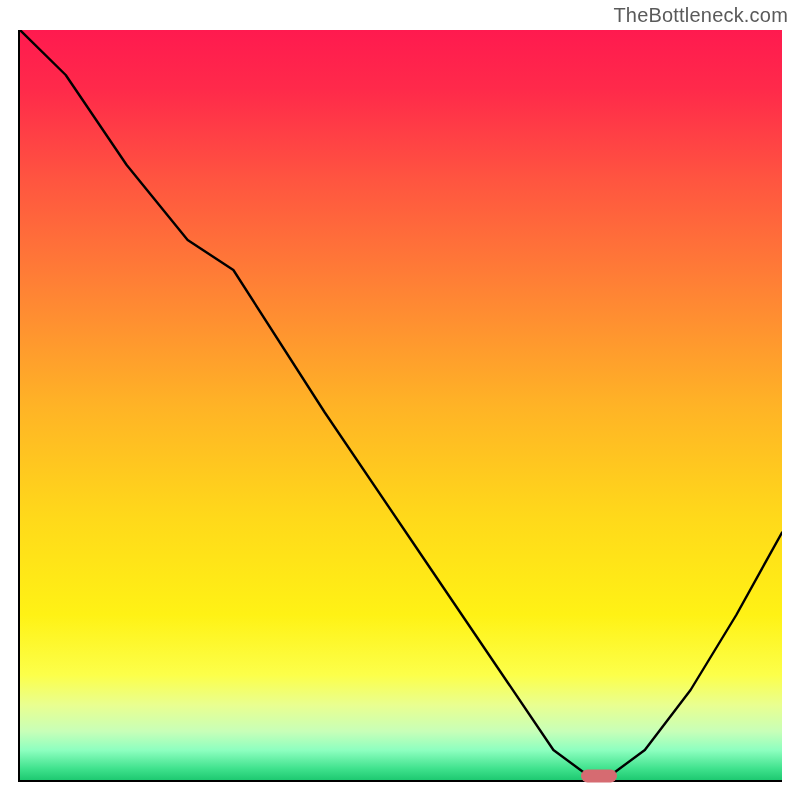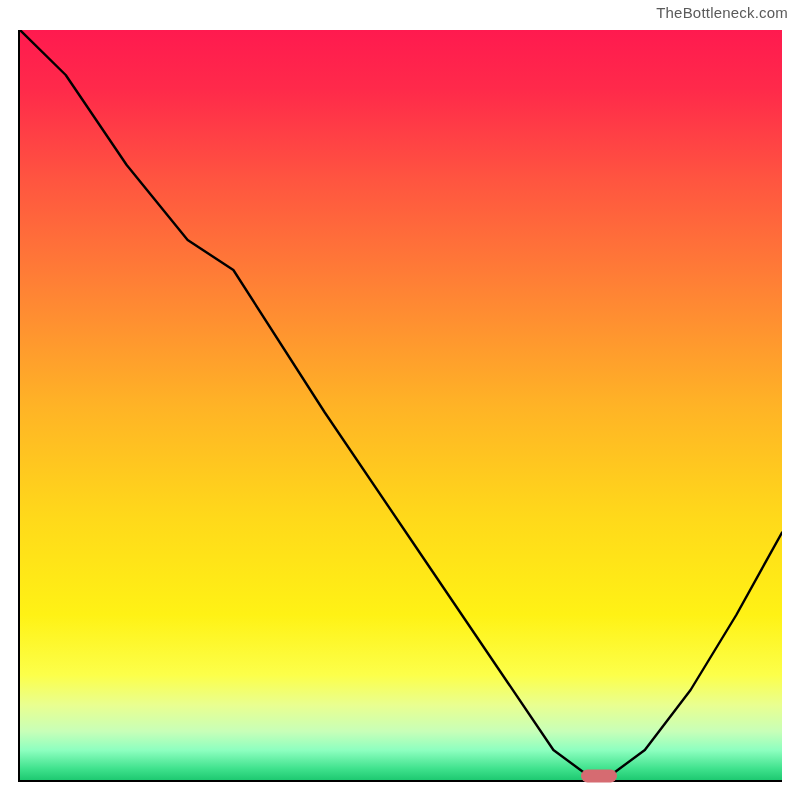--- a/index.html
+++ b/index.html
@@ -7,21 +7,21 @@
   .chart-container {
     position: relative;
     width: 800px;
     height: 800px;
   }
   .watermark {
     position: absolute;
     top: 4px;
     right: 12px;
     font-family: Arial, Helvetica, sans-serif;
-    font-size: 15px;
+    font-size: 20px;
     color: #5a5a5a;
     letter-spacing: 0.2px;
     z-index: 5;
   }
   .plot-area {
     position: absolute;
     left: 18px;
     top: 30px;
     width: 764px;
     height: 752px;

